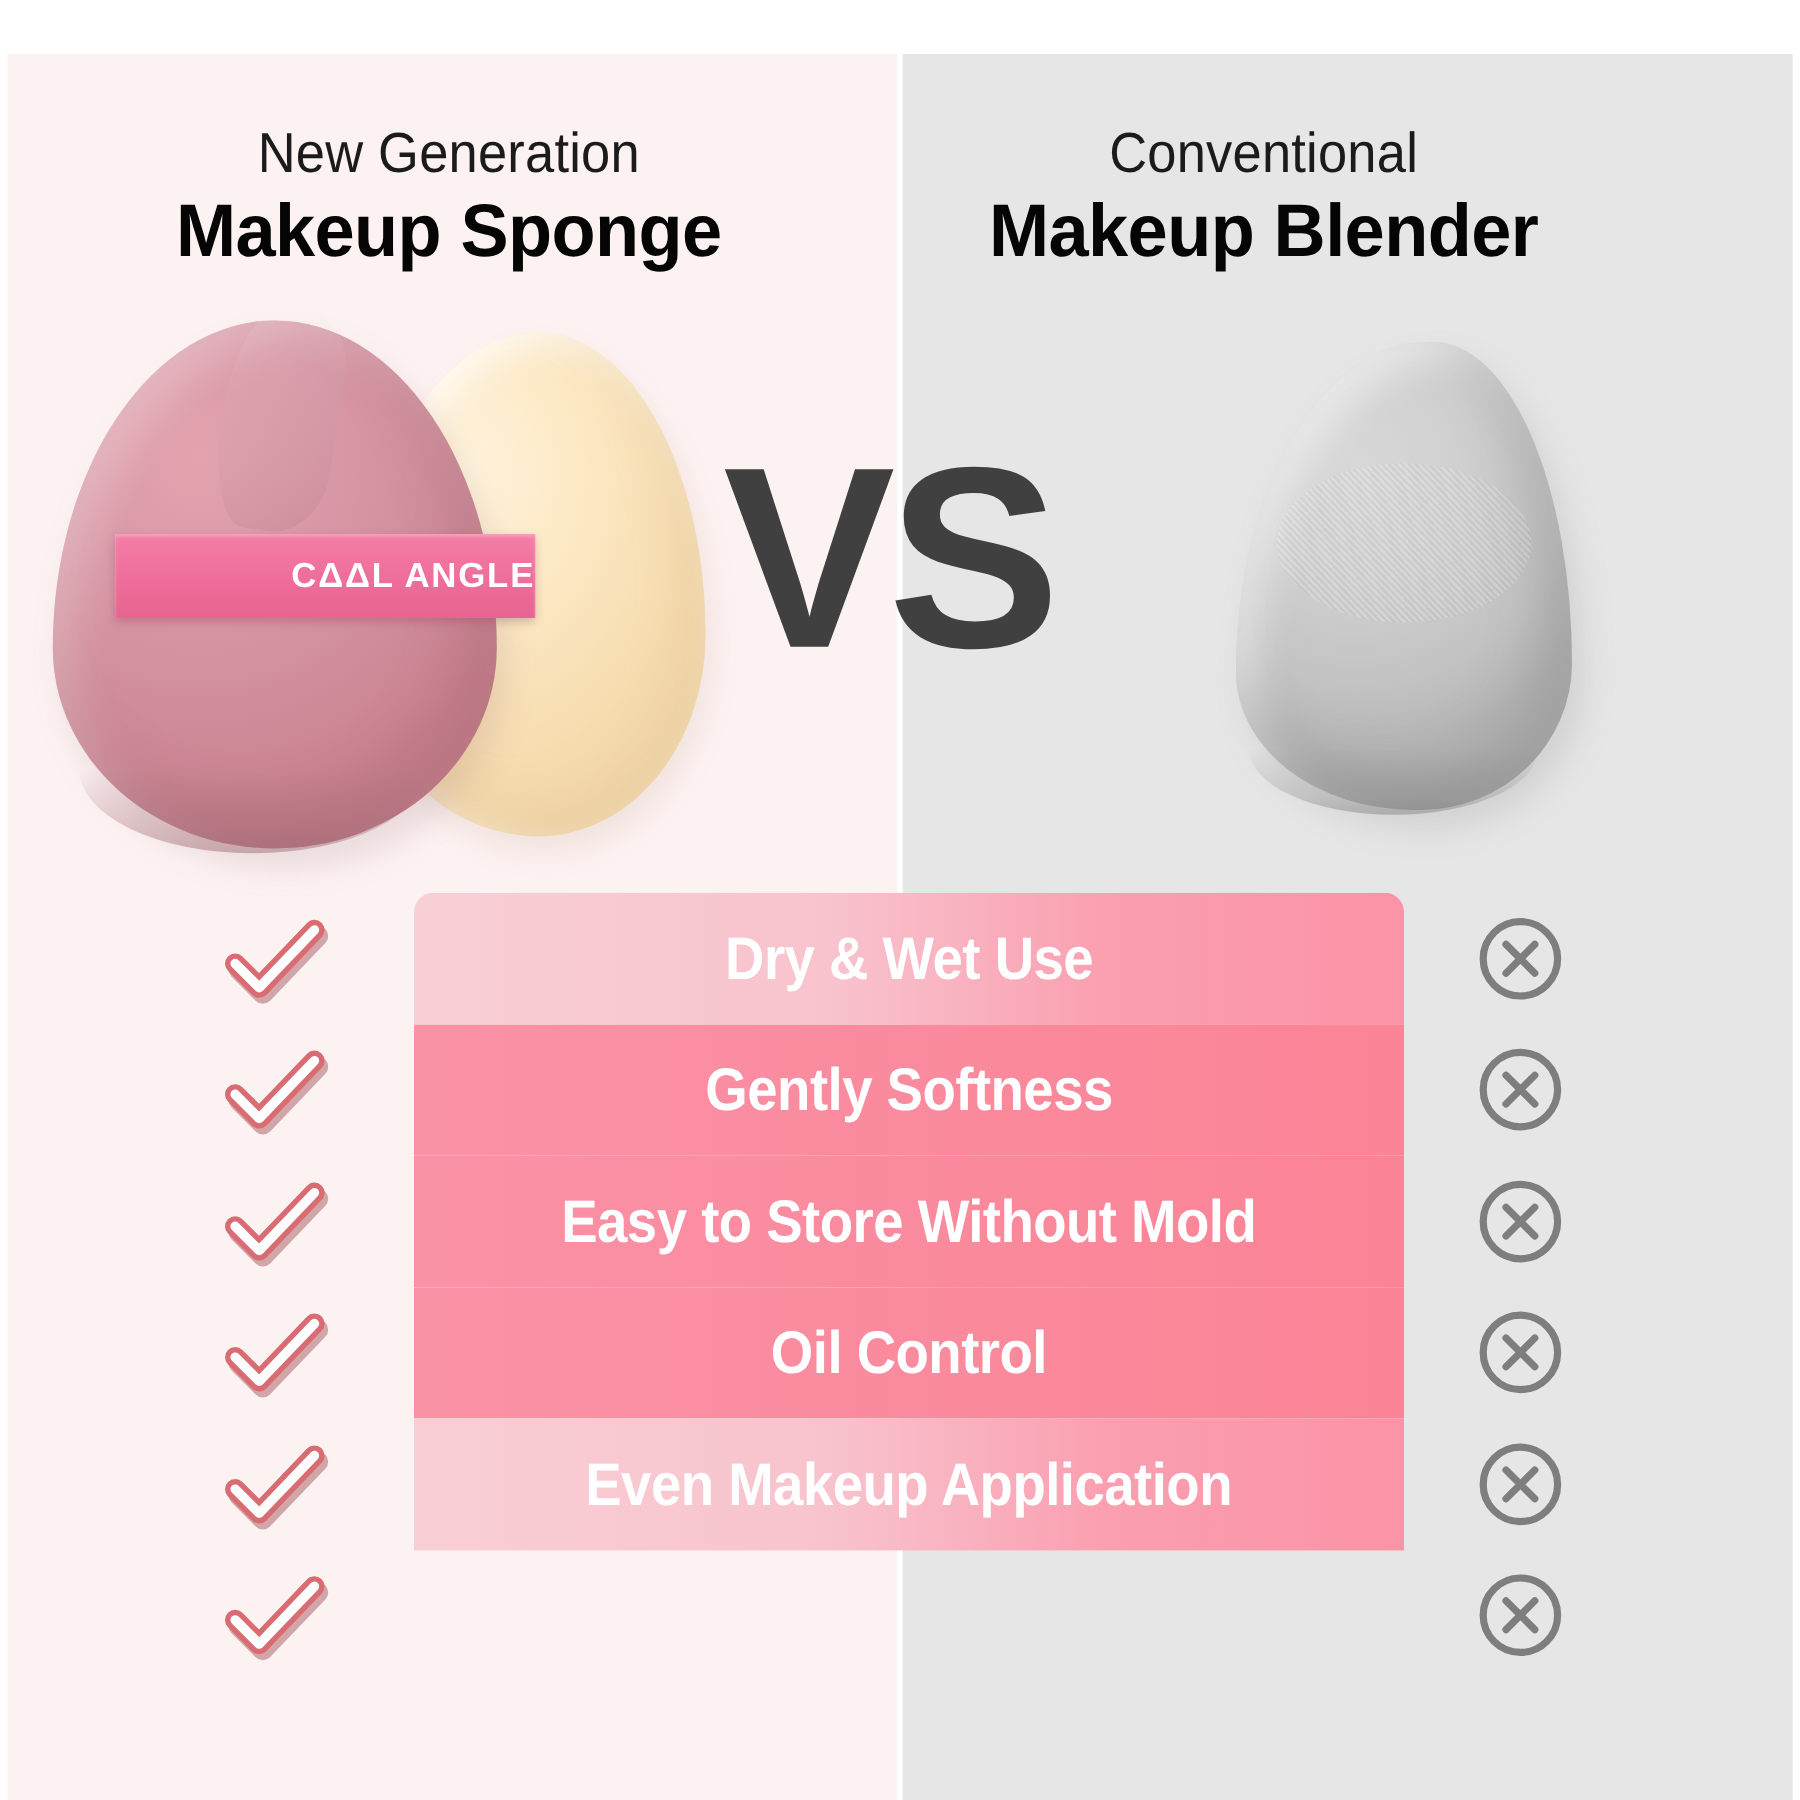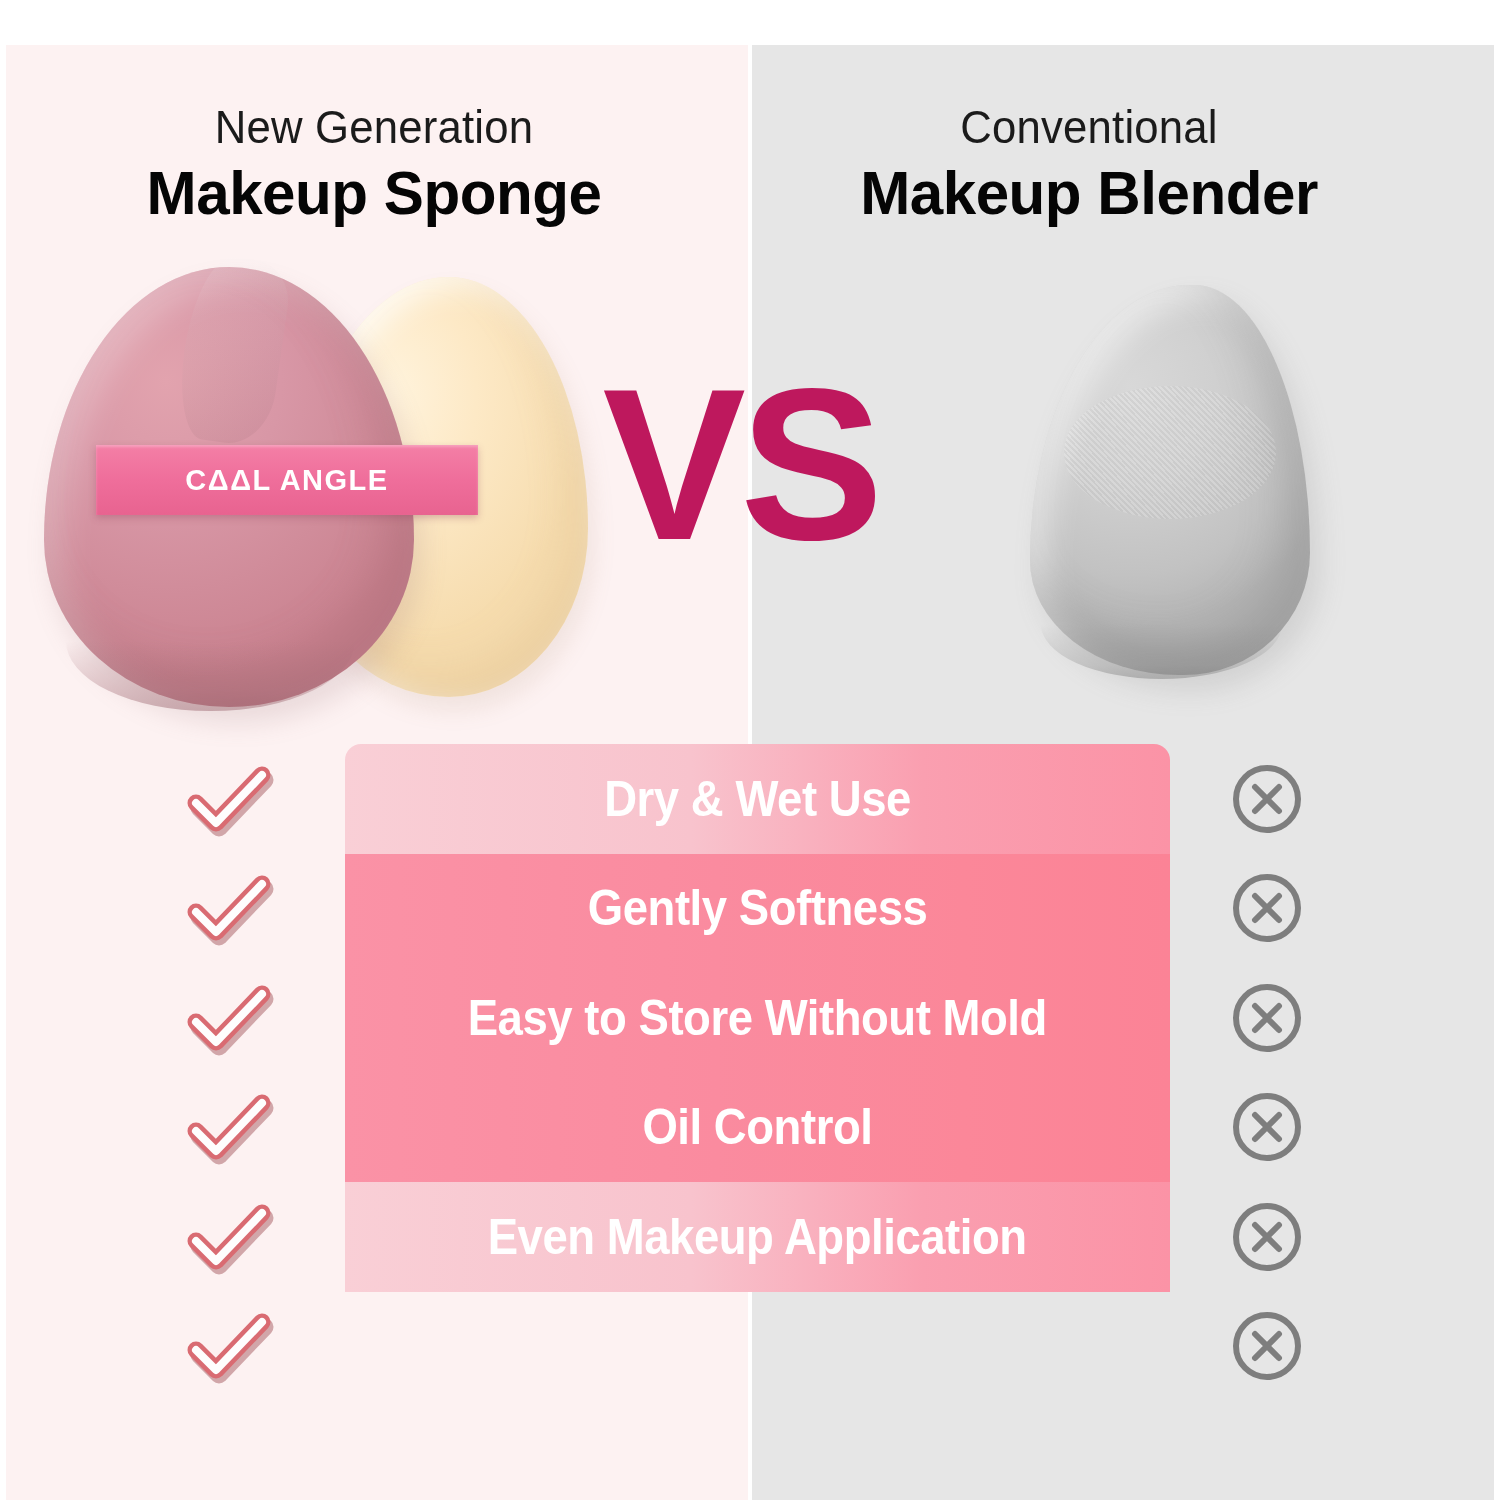--- a/index.html
+++ b/index.html
@@ -48,21 +48,21 @@
     background: #ffffff;
   }
 
   
   .head {
     position: absolute;
     text-align: center;
     line-height: 1;
   }
   .head-left  { left: 0;   top: 64px; width: 748px; }
-  .head-right { left: 788px; top: 64px; width: 602px; }
+  .head-right { left: 752px; top: 64px; width: 602px; }
 
   .kicker {
     font-size: 47px;
     font-weight: 300;
     letter-spacing: 0.2px;
     color: #1b1b1b;
     font-family: "Liberation Sans", sans-serif;
     transform: scaleX(0.93);
   }
   .title {
@@ -78,21 +78,21 @@
   
   .vs {
     position: absolute;
     left: 590px;
     top: 318px;
     width: 300px;
     text-align: center;
     font-size: 215px;
     font-weight: bold;
     letter-spacing: -6px;
-    color: #be185d;
+    color: #404040;
     font-family: "Liberation Sans", sans-serif;
     line-height: 1;
     z-index: 6;
   }
 
   
   .product-left {
     position: absolute;
     left: 30px;
     top: 228px;
@@ -150,28 +150,28 @@
     width: 78%;
     height: 16%;
     background: linear-gradient(180deg, rgba(175,120,128,0) 0%, rgba(163,108,118,0.35) 70%, rgba(150,95,105,0.45) 100%);
     border-radius: 0 0 50% 50% / 0 0 100% 100%;
   }
 
   .brand-ribbon {
     position: absolute;
     left: 52px;
     top: 178px;
-    width: 382px;
+    width: 350px;
     height: 70px;
     background: linear-gradient(180deg, #f47fa6 0%, #ef6e9b 50%, #e86390 100%);
     box-shadow: 0 3px 7px rgba(140,60,90,0.30),
                 inset 0 2px 3px rgba(255,255,255,0.28);
     display: flex;
     align-items: center;
-    justify-content: center;
+    justify-content: flex-end;
     z-index: 3;
   }
   .brand-ribbon .ribbon-text {
     color: #ffffff;
     font-size: 29px;
     font-weight: bold;
     letter-spacing: 1.5px;
     font-family: "Liberation Sans", sans-serif;
   }
 

